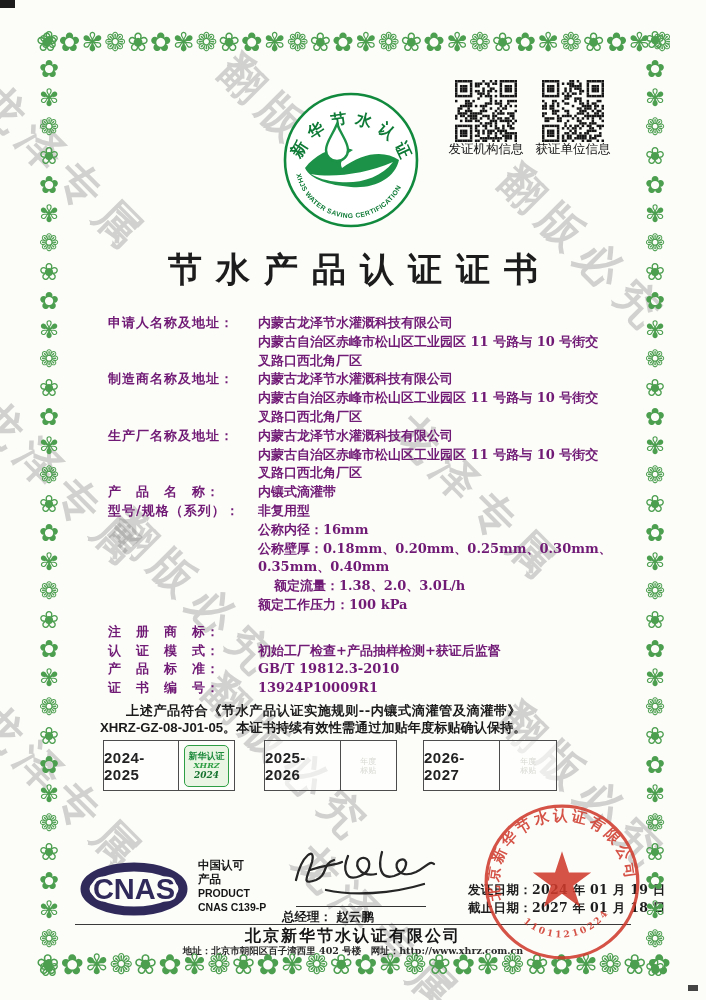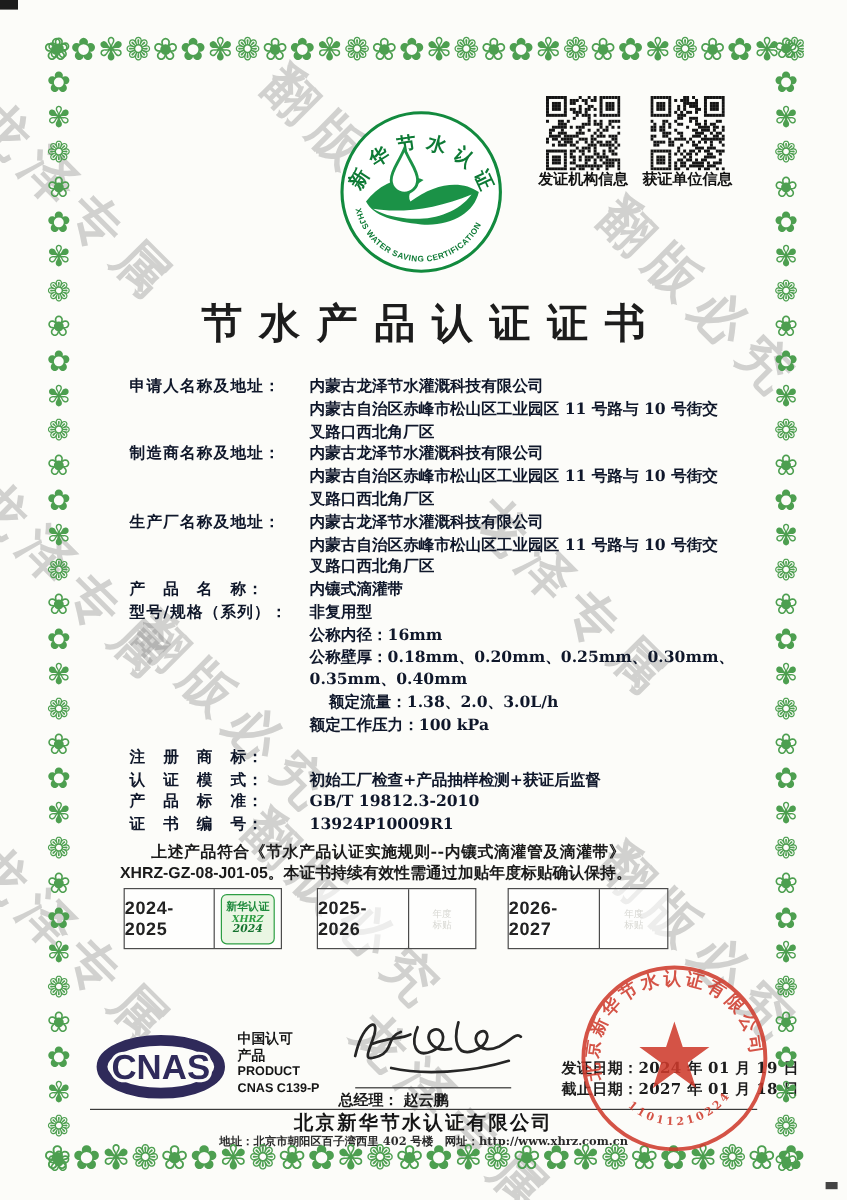--- a/index.html
+++ b/index.html
@@ -24,31 +24,31 @@
   .wm { position:absolute; font-size:44px; font-weight:700; letter-spacing:10px;
         color:rgba(125,125,125,0.34); white-space:nowrap;
         transform:rotate(45deg); transform-origin:0 0; }
 
   
   .logo-wrap { position:absolute; left:281px; top:90px; z-index:2; }
   .qr { position:absolute; top:80px; z-index:2; width:62px; height:62px; }
   .qr.issuer { left:455px; }
   .qr.holder { left:542px; }
   .qr-label { position:absolute; top:141px; width:94px; z-index:2; text-align:center;
-              font-size:12.5px; font-weight:700; color:#111; }
+              font-size:12.5px; font-weight:400; color:#111; }
   .qr-label.issuer { left:439px; }
   .qr-label.holder { left:526px; }
 
   .title { position:absolute; left:0; right:0; top:247px; z-index:2; text-align:center;
            font-size:34px; font-weight:700; color:#1c1c1c;
            letter-spacing:14px; text-indent:14px; }
 
   
   .fields { position:absolute; left:108px; top:314px; width:510px; z-index:2;
-            font-size:13px; line-height:18.8px; font-weight:600; color:#0f172a; }
+            font-size:13px; line-height:18.8px; font-weight:600; color:#701a75; }
   .frow { display:flex; }
   .frow.gap-before { margin-top:8px; }
   .flabel { width:150px; flex:none; letter-spacing:1px; }
   .fvalue { flex:1; }
 
   
   .notice { position:absolute; left:84px; top:702px; width:556px; z-index:2;
             font-size:13.2px; line-height:17px; font-weight:600; color:#1a1a1a; }
   .notice .l1 { text-indent:42px; letter-spacing:0.5px; }
   .notice .code { font-family:"Liberation Sans", sans-serif; font-weight:700;margin-left:16px; }

